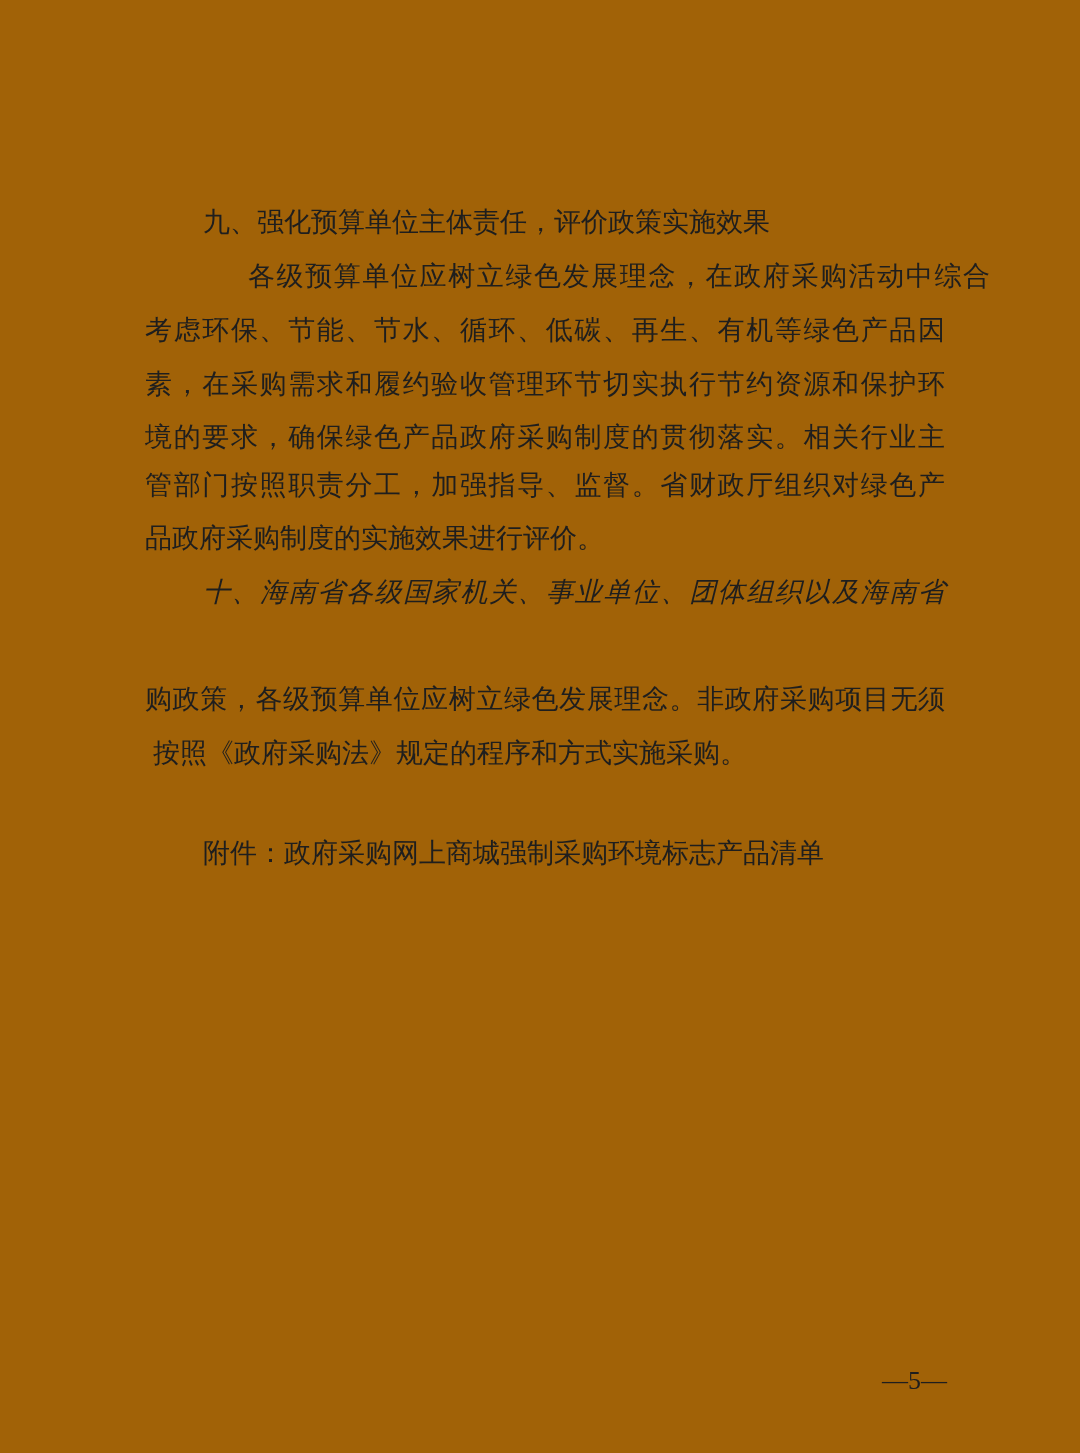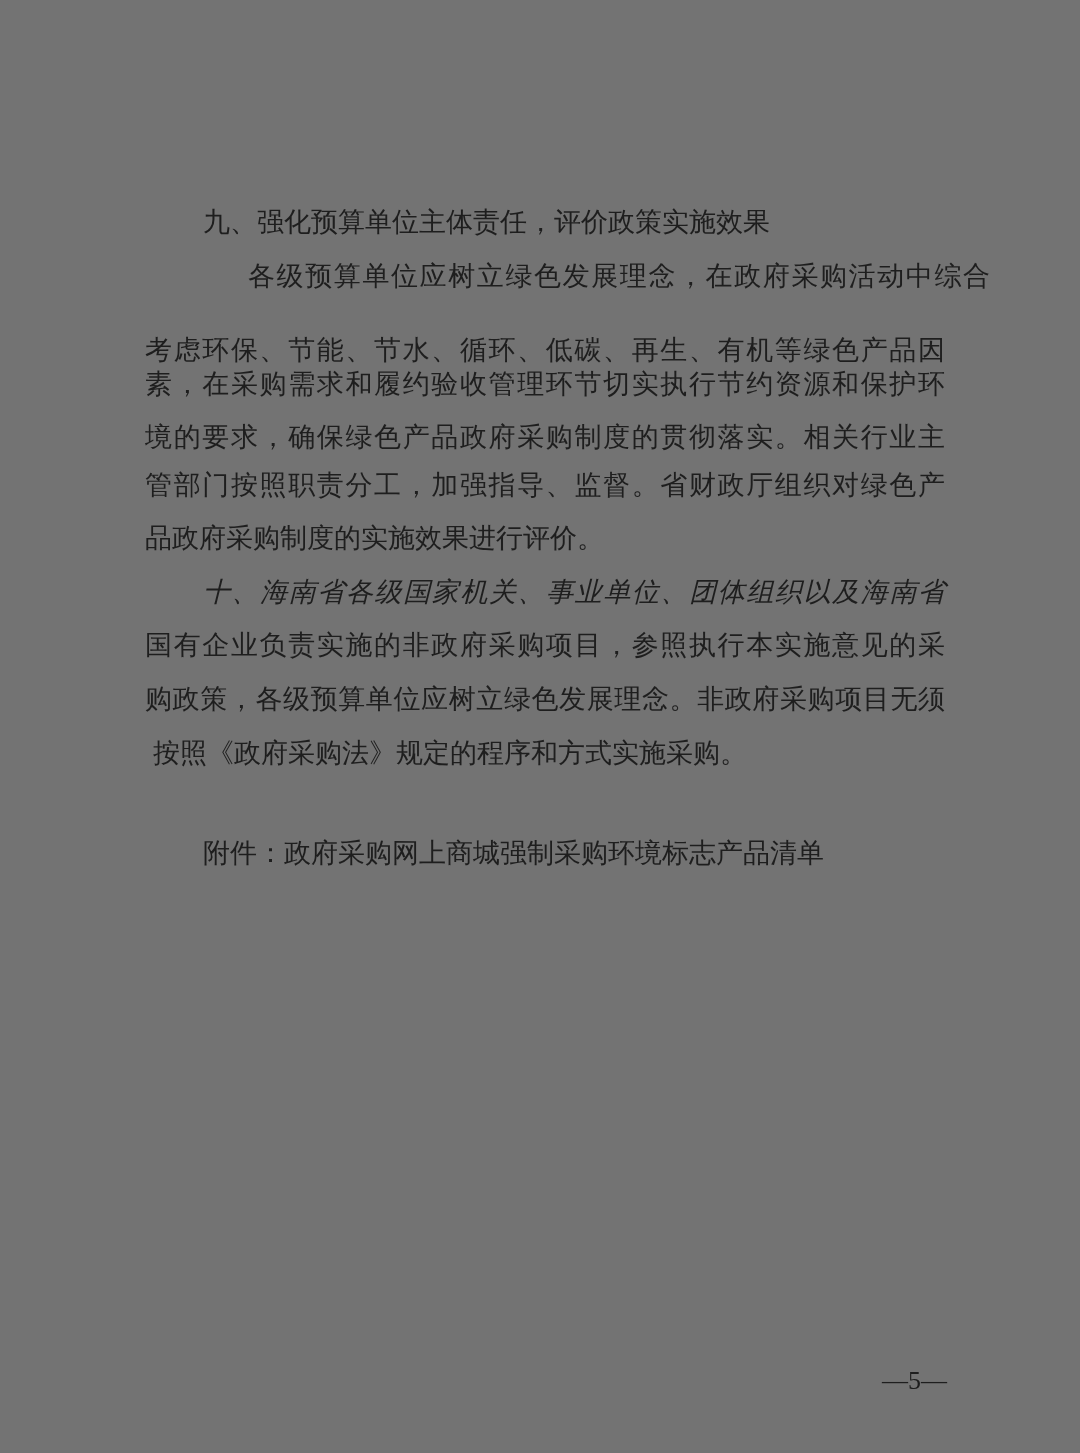--- a/index.html
+++ b/index.html
@@ -14,21 +14,21 @@
       overflow: hidden;
       font-family: "DejaVu Serif", "Liberation Serif", serif;
       color: #1e1e1e;
     }
     .page {
       position: absolute;
       left: 0;
       top: 0;
       width: 1080px;
       height: 1453px;
-      background: #737373;
+      background: #a16207;
     }
     .line {
       position: absolute;
       left: 145px;
       width: 800px;
       font-size: 27px;
       line-height: 34px;
       height: 34px;
       white-space: nowrap;
       text-align: justify;
@@ -54,28 +54,27 @@
     }
   </style>
 </head>
 <body>
 
 <div class="page">
 
   <div class="line indent last" style="top:205px;">九、强化预算单位主体责任，评价政策实施效果</div>
 
   <div class="line indent" style="top:259px;margin-left:45px;">各级预算单位应树立绿色发展理念，在政府采购活动中综合</div>
-  <div class="line" style="top:313px;margin-top:20px;">考虑环保、节能、节水、循环、低碳、再生、有机等绿色产品因</div>
+  <div class="line" style="top:313px;">考虑环保、节能、节水、循环、低碳、再生、有机等绿色产品因</div>
   <div class="line" style="top:367px;">素，在采购需求和履约验收管理环节切实执行节约资源和保护环</div>
   <div class="line" style="top:420px;">境的要求，确保绿色产品政府采购制度的贯彻落实。相关行业主</div>
   <div class="line" style="top:468px;">管部门按照职责分工，加强指导、监督。省财政厅组织对绿色产</div>
   <div class="line last" style="top:521px;">品政府采购制度的实施效果进行评价。</div>
 
   <div class="line indent" style="top:575px;font-style:italic;">十、海南省各级国家机关、事业单位、团体组织以及海南省</div>
-  <div class="line" style="top:628px;">国有企业负责实施的非政府采购项目，参照执行本实施意见的采</div>
   <div class="line" style="top:682px;">购政策，各级预算单位应树立绿色发展理念。非政府采购项目无须</div>
   <div class="line last" style="top:736px;margin-left:8px;">按照《政府采购法》规定的程序和方式实施采购。</div>
 
   <div class="line indent last" style="top:836px;">附件：政府采购网上商城强制采购环境标志产品清单</div>
 
   <div class="page-number">—5—</div>
 
 </div>
 
 </body></html>

